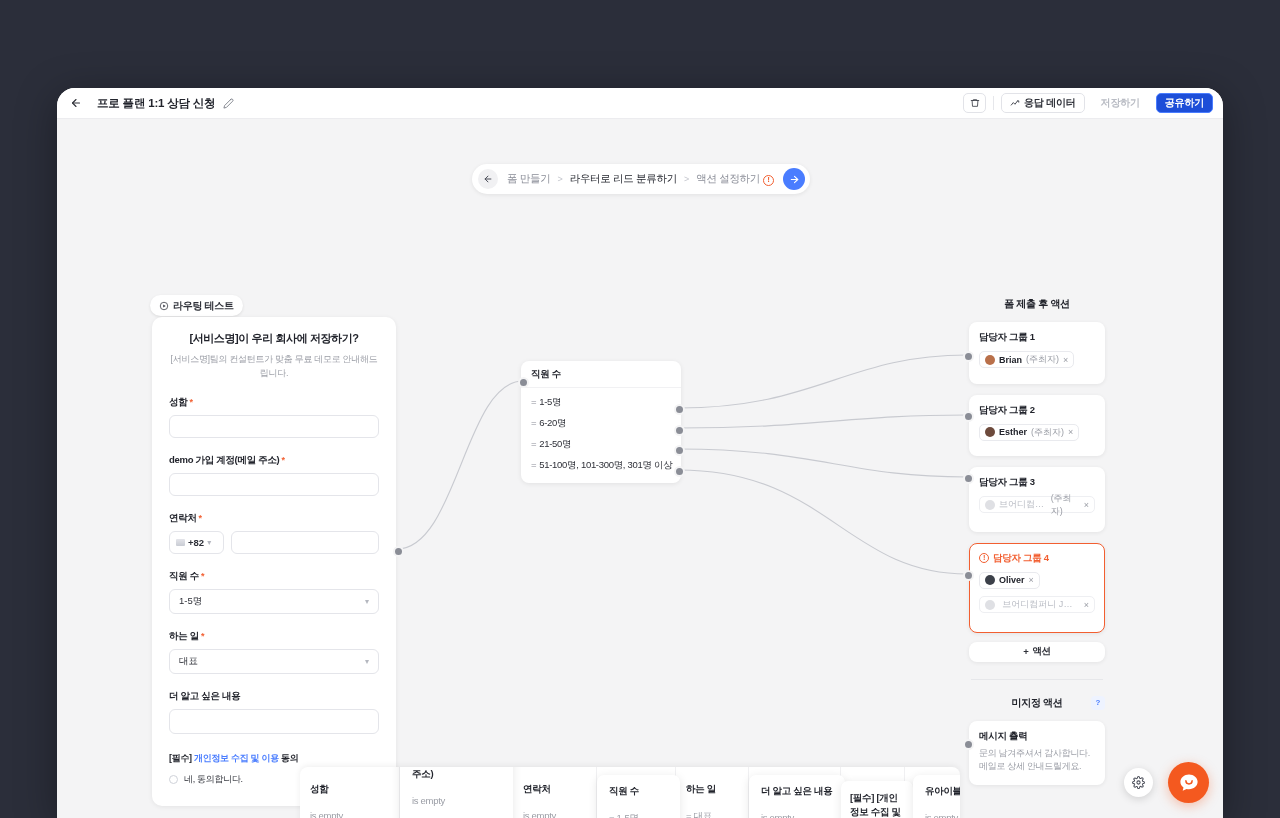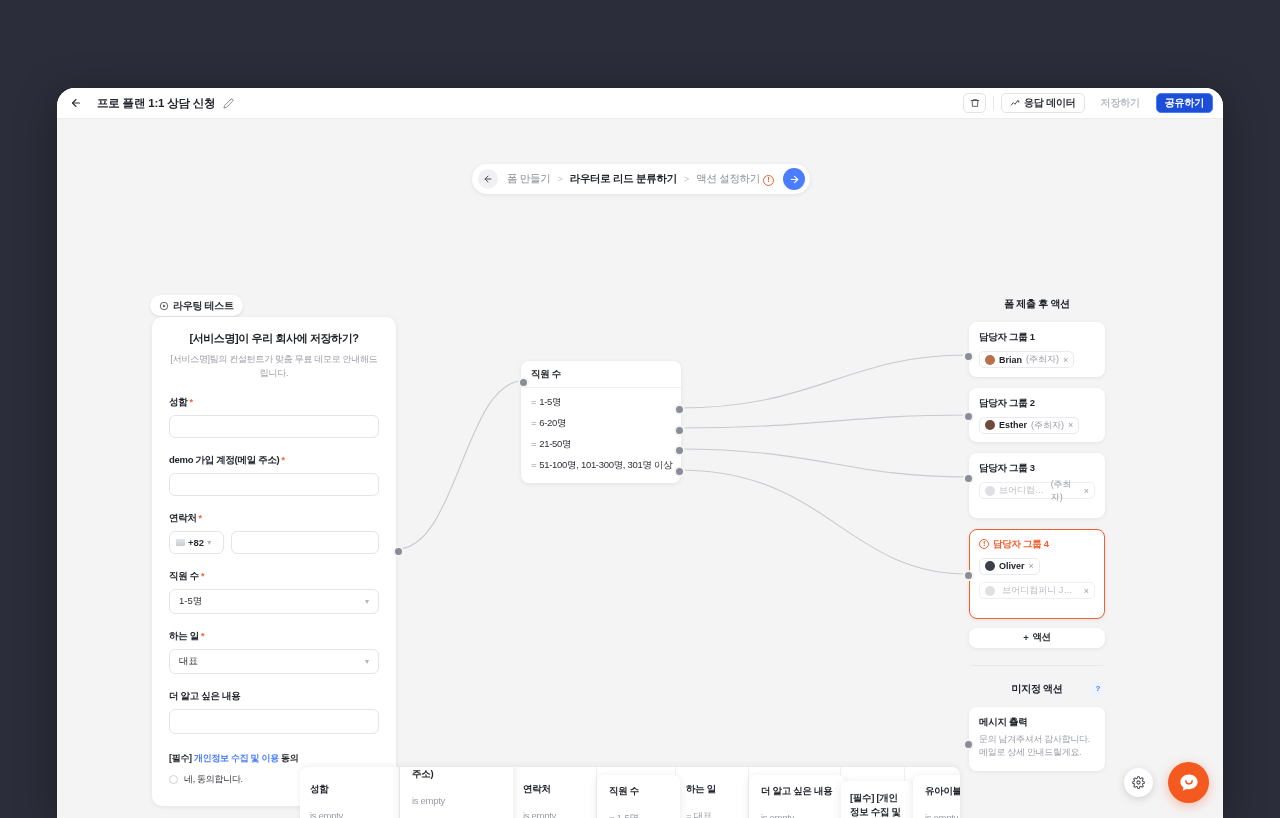--- a/index.html
+++ b/index.html
@@ -53,21 +53,21 @@
     position:absolute;left:415px;top:45px;height:30px;background:#fff;
     border-radius:16px;display:flex;align-items:center;gap:0;
     padding:0 5px 0 6px;box-shadow:0 1px 4px rgba(0,0,0,.08);
   }
   .sn-circle{
     width:20px;height:20px;border-radius:50%;background:#f1f1f3;color:#4a4d58;
     display:flex;align-items:center;justify-content:center;font-size:10px;cursor:pointer;
   }
   .sn-crumbs{display:flex;align-items:center;gap:7px;padding:0 9px;}
   .sn-item{font-size:10.5px;color:#8b8e98;letter-spacing:-.3px;cursor:pointer;white-space:nowrap;}
-  .sn-item.active{color:#22242c;font-weight:700;}
+  .sn-item.active{color:#22242c;font-weight:400;}
   .sn-sep{font-size:9px;color:#c3c5cc;}
   .sn-warn{
     display:inline-flex;align-items:center;justify-content:center;
     width:11px;height:11px;border:1px solid #f25f31;border-radius:50%;
     color:#f25f31;font-size:8px;font-weight:700;margin-left:3px;line-height:1;
   }
   .sn-next{
     width:22px;height:22px;border-radius:50%;background:#4a7dff;color:#fff;
     display:flex;align-items:center;justify-content:center;font-size:11px;cursor:pointer;
   }
@@ -126,21 +126,21 @@
   
   .port{
     position:absolute;width:7px;height:7px;border-radius:50%;background:#8a8d96;
     border:2px solid #f4f4f5;box-sizing:content-box;z-index:4;
   }
 
   
   #actions-col{position:absolute;left:912px;top:178px;width:136px;}
   .col-title{font-size:10px;font-weight:700;color:#22242c;text-align:center;letter-spacing:-.3px;}
   .grp-card{
-    background:#fff;border-radius:8px;margin-top:11px;padding:8px 9px 7px;
+    background:#fff;border-radius:8px;margin-top:11px;padding:8px 9px 14px;
     box-shadow:0 1px 4px rgba(0,0,0,.07);border:1px solid transparent;position:relative;
   }
   .grp-card.err{border:1.5px solid #f25f31;}
   .grp-title{font-size:9.5px;font-weight:700;color:#22242c;letter-spacing:-.3px;
     display:flex;align-items:center;gap:4px;}
   .grp-card.err .grp-title{color:#f25f31;}
   .err-ic{display:inline-flex;align-items:center;justify-content:center;width:10px;height:10px;
     border:1px solid #f25f31;border-radius:50%;font-size:7.5px;font-weight:700;line-height:1;}
   .chip{
     display:inline-flex;align-items:center;gap:4px;height:17px;border:1px solid #e9eaee;

